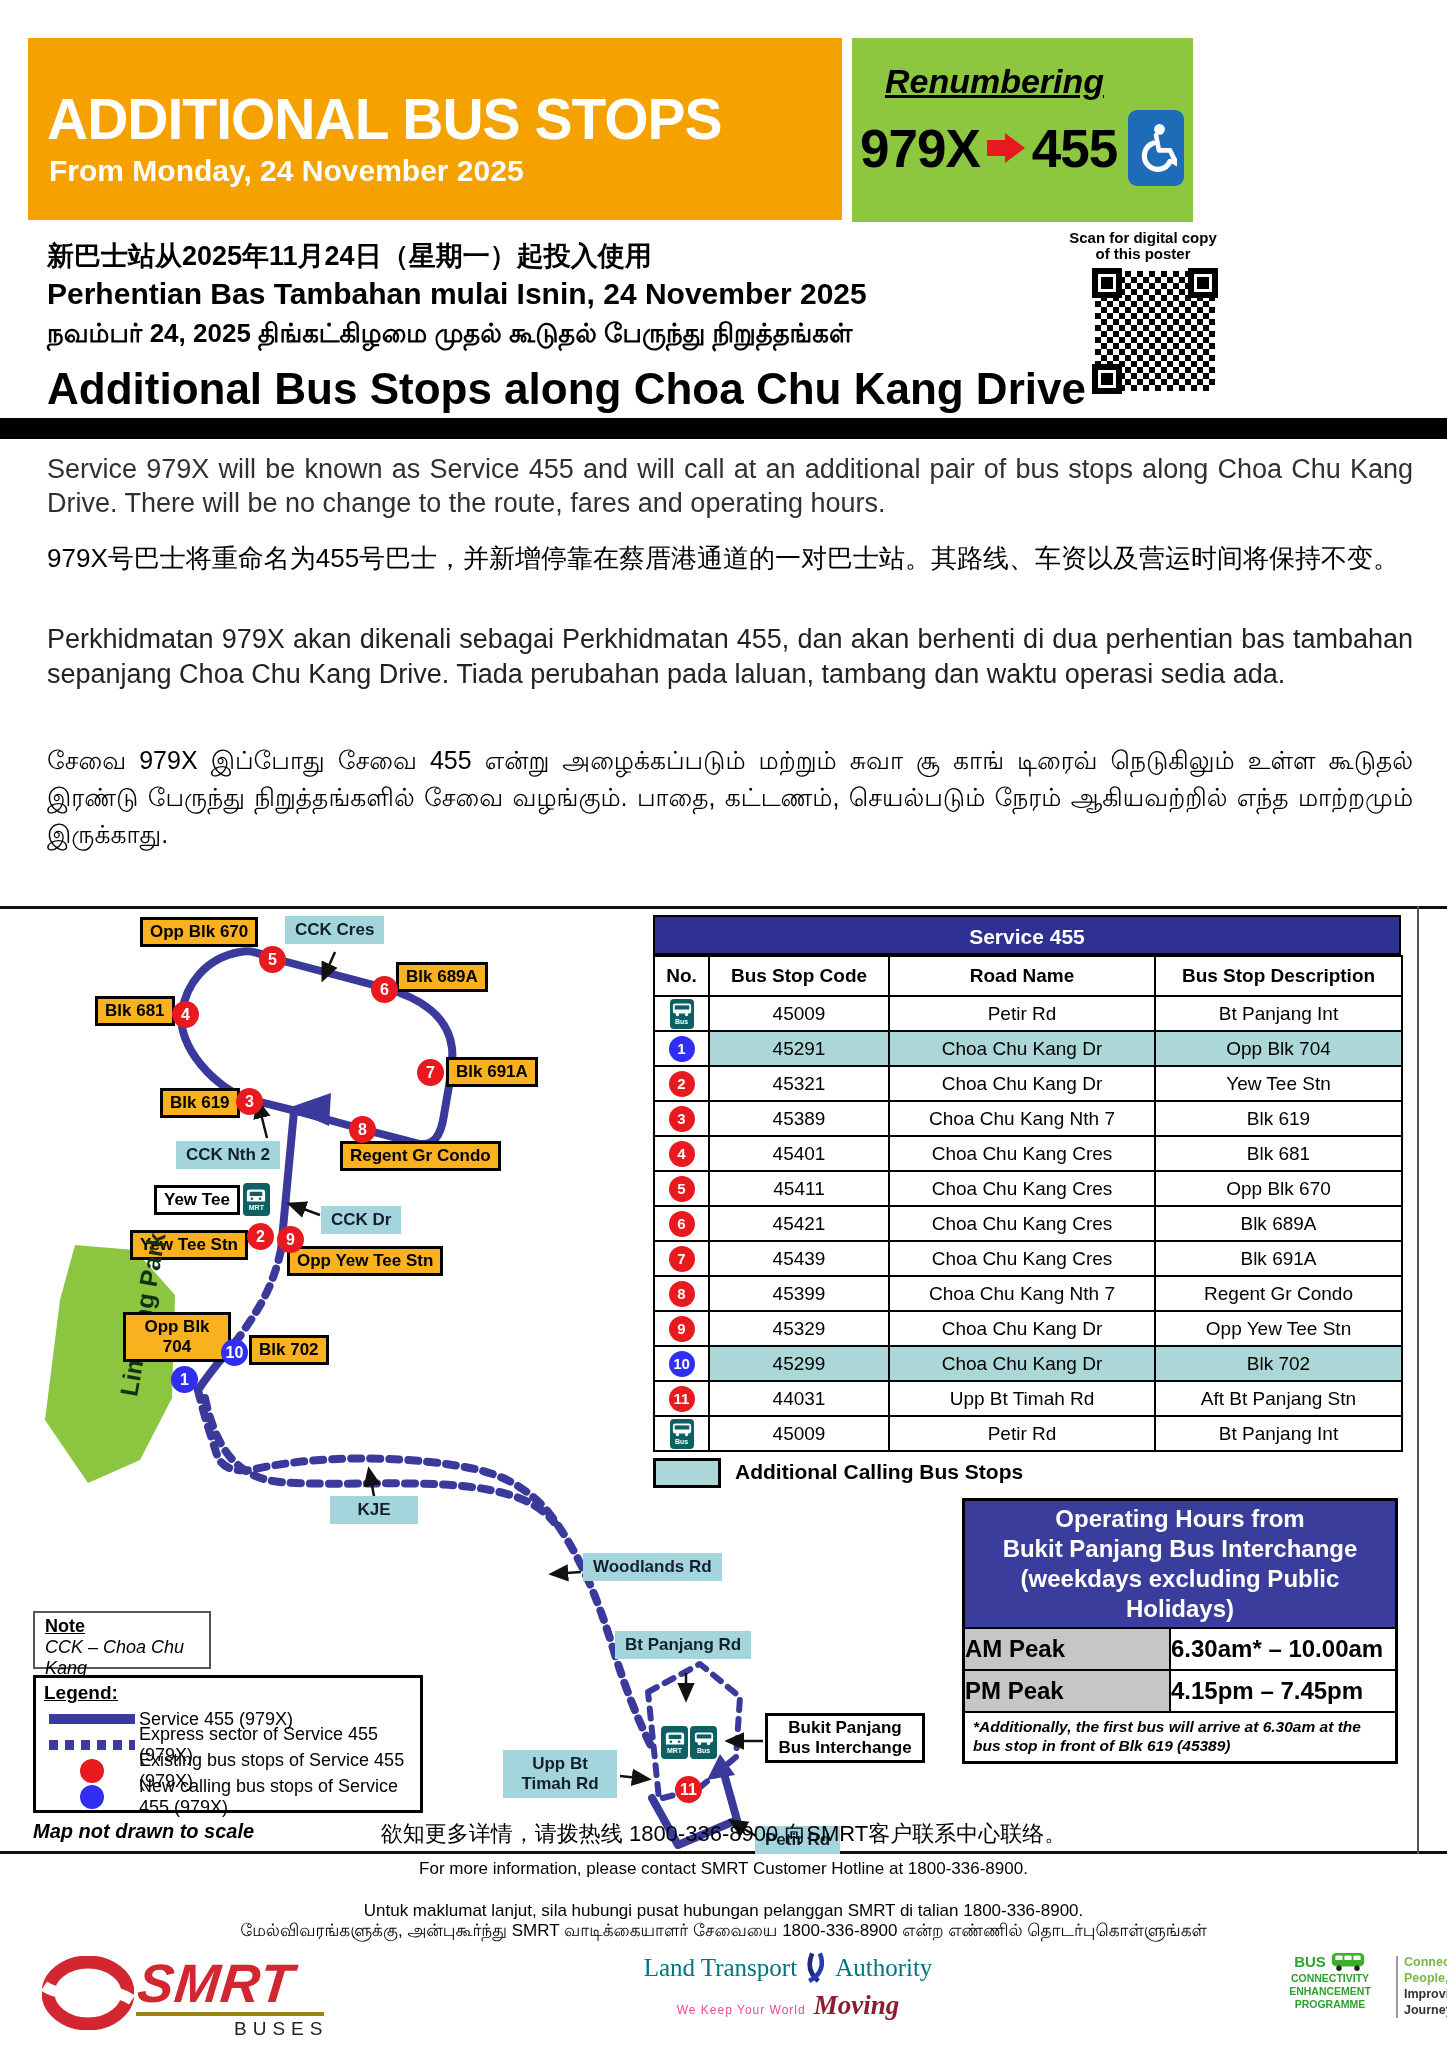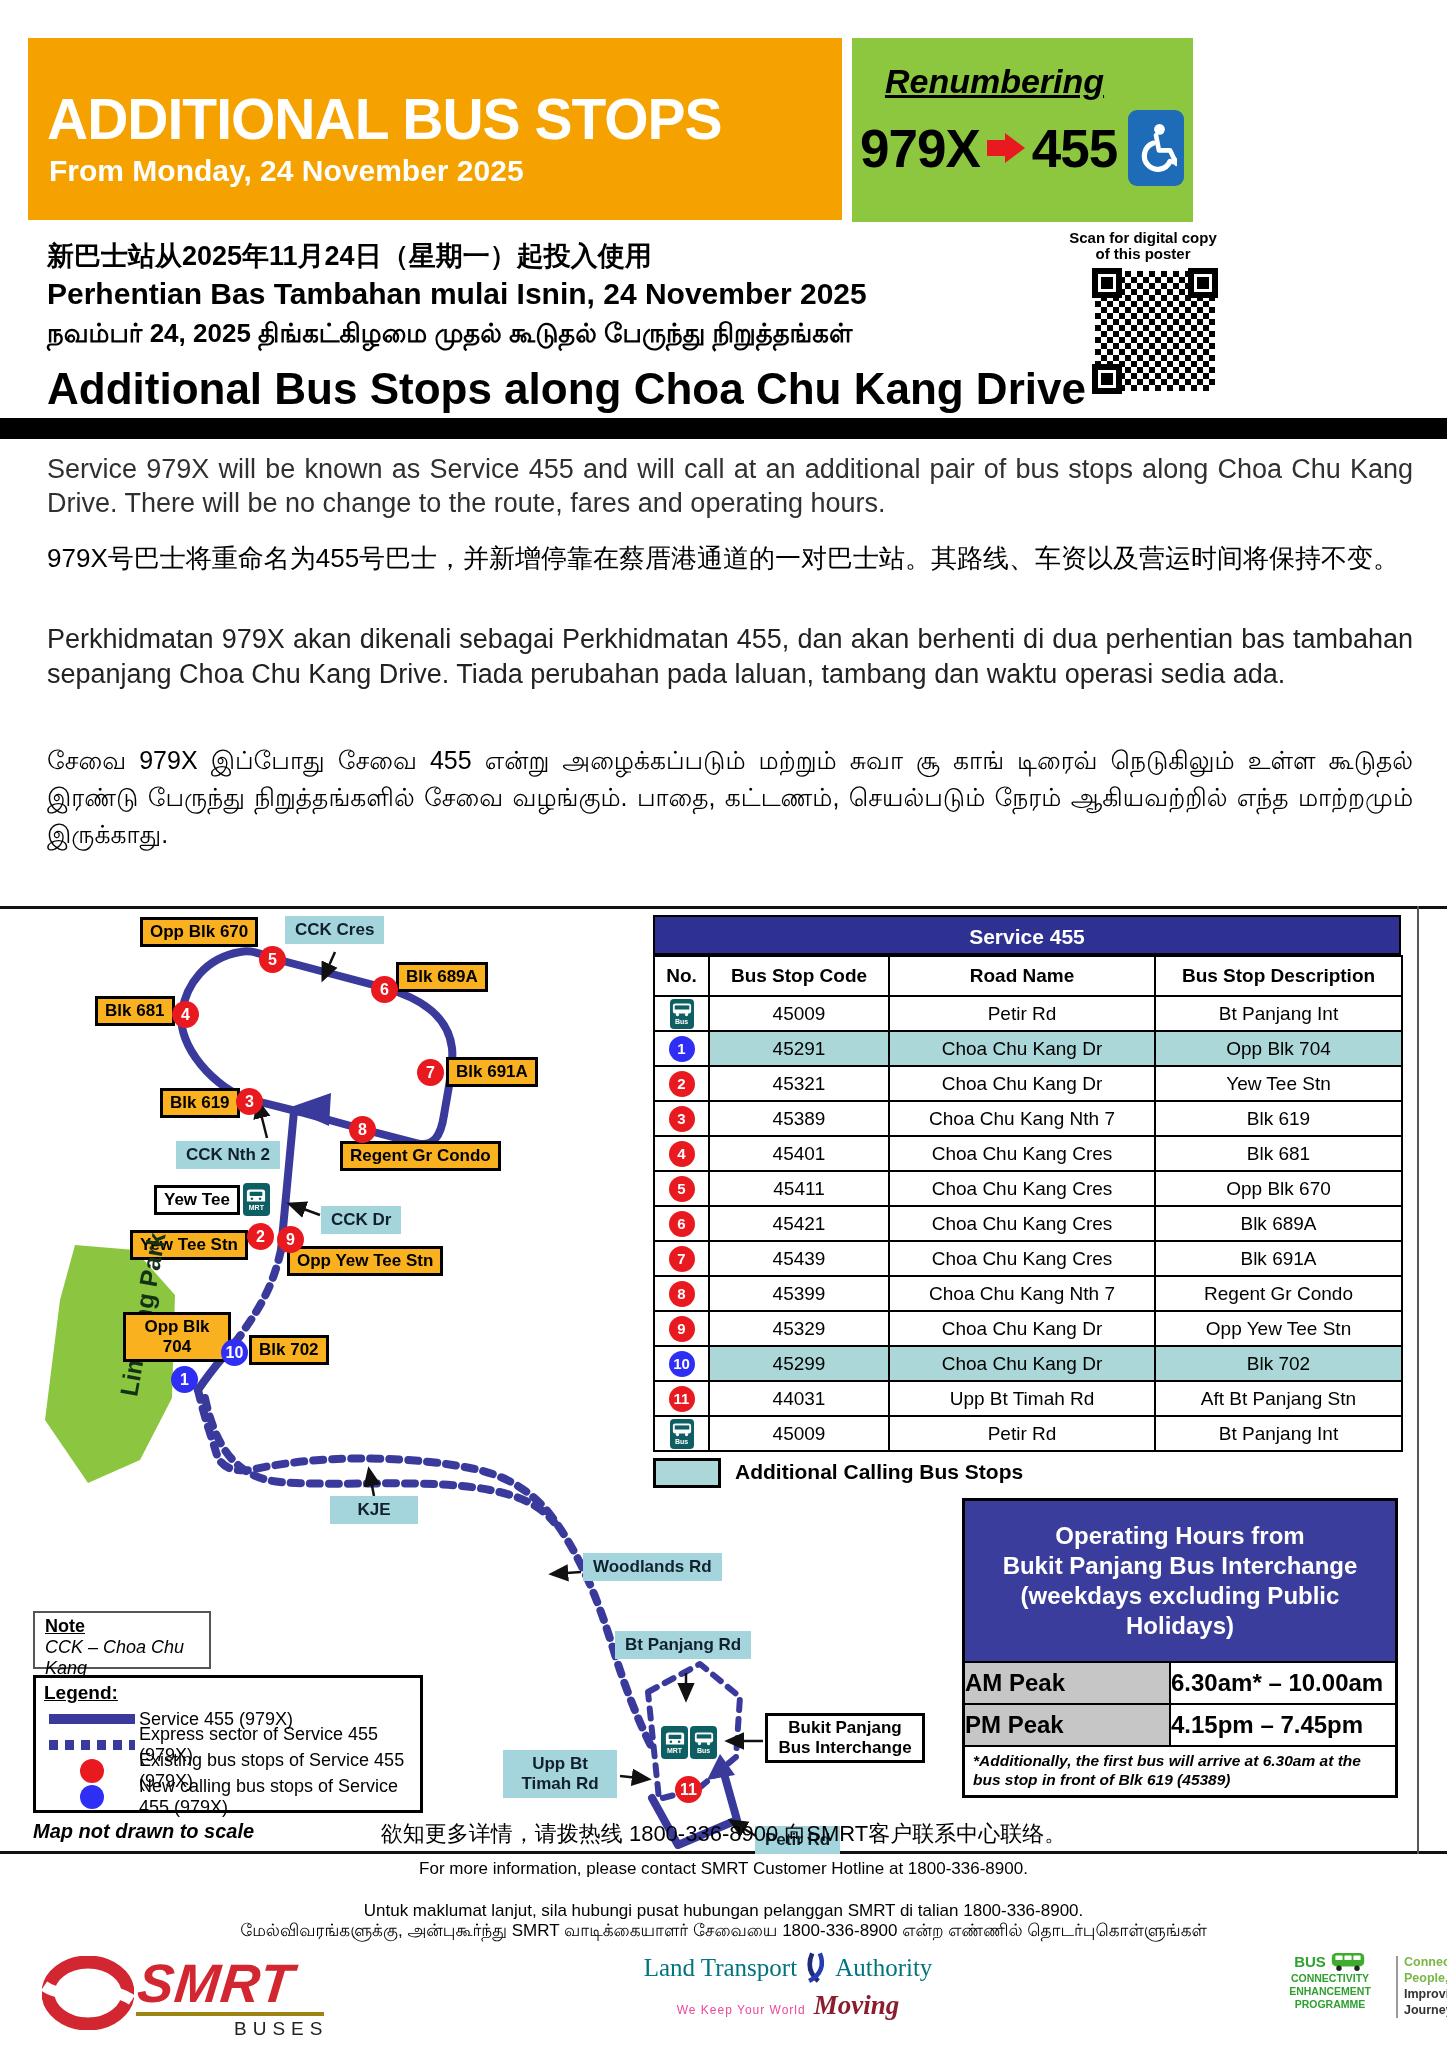--- a/index.html
+++ b/index.html
@@ -87,21 +87,21 @@
   table.svc td{height:33px;font-size:19px;text-align:center;border:2px solid #000;padding:0}
   tr.hl td:not(.c-no){background:#ABD7D9}
   .badge{display:inline-block;width:26px;height:26px;border-radius:50%;color:#fff;font-weight:bold;font-size:15px;line-height:26px}
   .b-red{background:#E8191F}.b-blue{background:#2E2EF5}
   td .transit-icon{width:24px;height:30px}
   .hl-key-sw{left:653px;top:1458px;width:68px;height:30px;background:#ABD7D9;border:3px solid #000;box-sizing:border-box}
   .hl-key-txt{left:735px;top:1460px;font-size:21px;font-weight:bold}
 
   
   .oh{left:962px;top:1498px;width:436px;border:3px solid #000;box-sizing:border-box;background:#fff}
-  .oh-title{background:#3A3D9C;color:#fff;font-weight:bold;font-size:24px;line-height:30px;text-align:center;padding:20px 0}
+  .oh-title{background:#3A3D9C;color:#fff;font-weight:bold;font-size:24px;line-height:30px;text-align:center;padding:3px 0}
   .oh-row{display:grid;grid-template-columns:206px 1fr;border-top:2px solid #000}
   .oh-cell{font-weight:bold;font-size:24px;line-height:40px;height:40px}
   .oh-label{background:#C6C6C6;border-right:2px solid #000}
   .oh-note{border-top:2px solid #000;font-style:italic;font-weight:bold;font-size:15.5px;line-height:19px;padding:4px 8px 6px 8px}
 
   
   .fline{left:0;width:1447px;text-align:center}
   .f1{top:1859px;font-size:17px}
   .f2{top:1819px;font-size:22px}
   .f3{top:1901px;font-size:17px}

